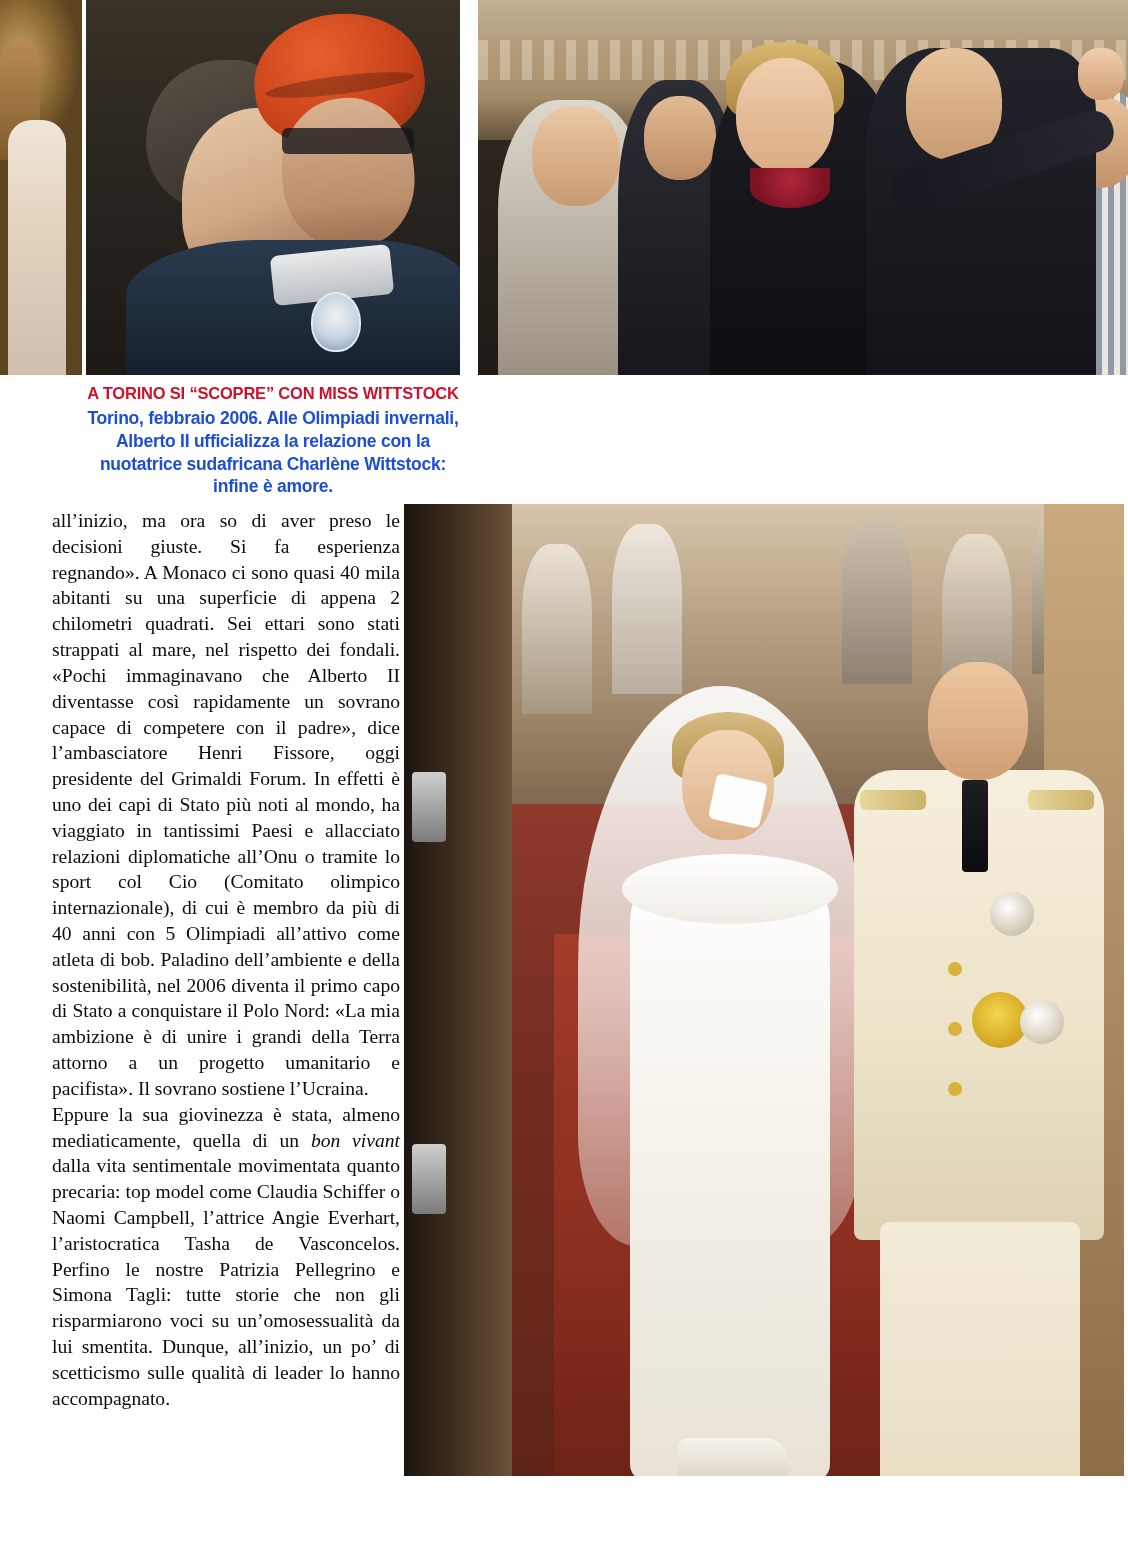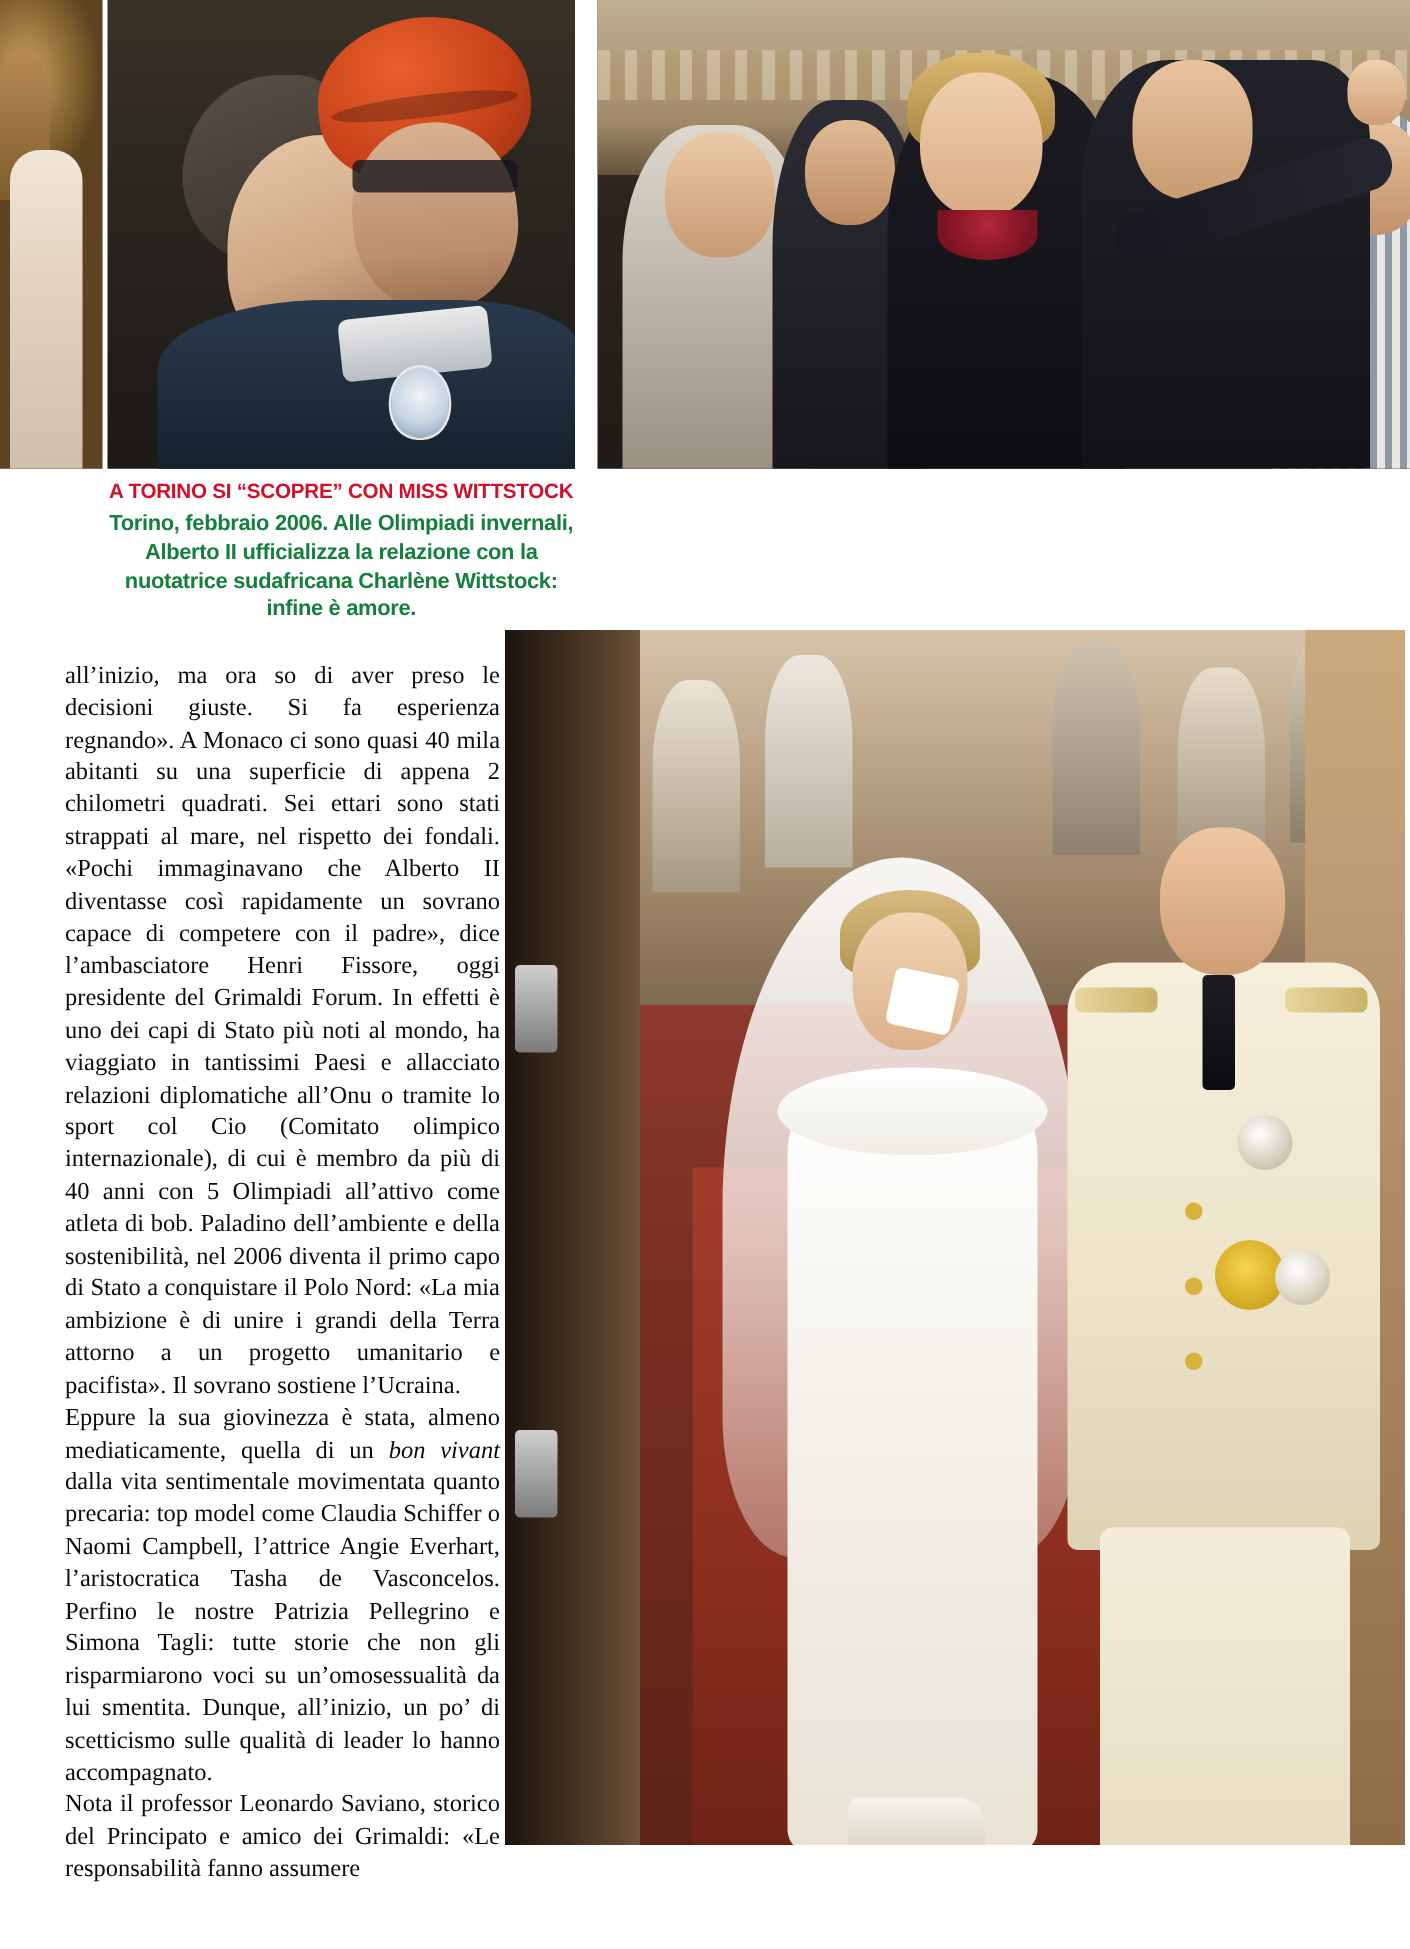--- a/index.html
+++ b/index.html
@@ -85,27 +85,27 @@
   .ph-right .crowd2 i{position:absolute;left:26px;top:16px;width:72px;height:84px;
     background:linear-gradient(180deg,#e2bb95,#bb8a63);border-radius:46%;display:block;}
   .ph-right .crowd3{position:absolute;left:540px;top:90px;width:140px;height:285px;
     background:repeating-linear-gradient(90deg,#e9e7e2 0 6px,#8e9aa6 6px 12px);border-radius:35% 35% 0 0;}
   .ph-right .crowd3 i{position:absolute;left:40px;top:6px;width:80px;height:92px;
     background:linear-gradient(180deg,#e8c29c,#c1916a);border-radius:46%;display:block;}
 
   
   .cap{position:absolute;font-family:"Liberation Sans", sans-serif;}
   .cap .head{color:#d0112b;font-weight:bold;font-size:16.5px;letter-spacing:-0.2px;margin-bottom:4px;}
-  .cap .body{color:#15803d;font-weight:bold;font-size:17.5px;line-height:1.3;letter-spacing:-0.25px;}
+  .cap .body{color:#1d4ed8;font-weight:bold;font-size:17.5px;line-height:1.3;letter-spacing:-0.25px;}
 
   .cap-left{left:80px;top:384px;width:386px;text-align:center;}
   .cap-right{left:478px;top:384px;width:650px;}
 
   
-  .maincol{position:absolute;left:52px;top:508px;width:348px;margin-top:20px;}
+  .maincol{position:absolute;left:52px;top:508px;width:348px;}
   .maincol p{margin:0;font-size:19.6px;line-height:1.318;text-align:justify;
     font-family:"Liberation Serif", serif;color:#0b0b0b;
     text-indent:0;hyphens:auto;}
   .maincol p + p{margin-top:0;}
   .maincol em{font-style:italic;}
 
   
   .wed{position:absolute;left:404px;top:504px;width:720px;height:972px;overflow:hidden;
     background:linear-gradient(180deg,#6e5a49 0%, #4a3b30 45%, #3a2d25 100%);}
   .wed .doorframe{position:absolute;left:0;top:0;width:108px;height:972px;
@@ -223,21 +223,20 @@
     <div class="head">A TORINO SI “SCOPRE” CON MISS WITTSTOCK</div>
     <div class="body">Torino, febbraio 2006. Alle Olimpiadi invernali, Alberto II ufficializza la relazione con la nuotatrice sudafricana Charlène Wittstock: infine è amore.</div>
   </div>
 
   <div class="cap cap-right">
   </div>
 
   <div class="maincol">
     <p>all’inizio, ma ora so di aver preso le decisioni giuste. Si fa esperienza regnando». A Monaco ci sono quasi 40 mila abitanti su una superficie di appena 2 chilometri quadrati. Sei ettari sono stati strappati al mare, nel rispetto dei fondali. «Pochi immaginavano che Alberto II diventasse così rapidamente un sovrano capace di competere con il padre», dice l’ambasciatore Henri Fissore, oggi presidente del Grimaldi Forum. In effetti è uno dei capi di Stato più noti al mondo, ha viaggiato in tantissimi Paesi e allacciato relazioni diplomatiche all’Onu o tramite lo sport col Cio (Comitato olimpico internazionale), di cui è membro da più di 40 anni con 5 Olimpiadi all’attivo come atleta di bob. Paladino dell’ambiente e della sostenibilità, nel 2006 diventa il primo capo di Stato a conquistare il Polo Nord: «La mia ambizione è di unire i grandi della Terra attorno a un progetto umanitario e pacifista». Il sovrano sostiene l’Ucraina.</p>
     <p><span>Eppure la sua giovinezza è stata, almeno mediaticamente, quella di un </span><em>bon vivant</em><span> dalla vita sentimentale movimentata quanto precaria: top model come Claudia Schiffer o Naomi Campbell, l’attrice Angie Everhart, l’aristocratica Tasha de Vasconcelos. Perfino le nostre Patrizia Pellegrino e Simona Tagli: tutte storie che non gli risparmiarono voci su un’omosessualità da lui smentita. Dunque, all’inizio, un po’ di scetticismo sulle qualità di leader lo hanno accompagnato.</span></p>
-    <p>Nota il professor Leonardo Saviano, storico del Principato e amico dei Grimaldi: «Le responsabilità fanno assumere</p>
   </div>
 
   <div class="wed">
     <div class="bg-crowd">
       <div class="p"></div>
         <div class="p"></div>
         <div class="p"></div>
         <div class="p"></div>
         <div class="p"></div>
     </div>

